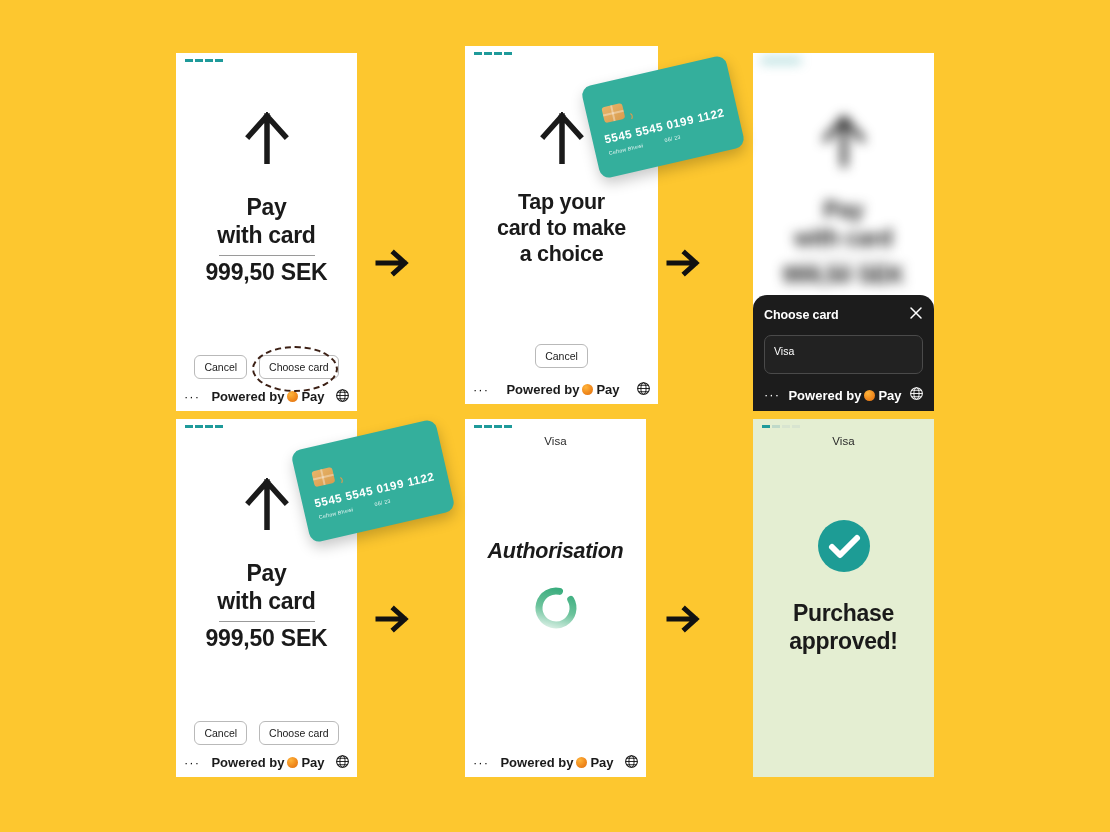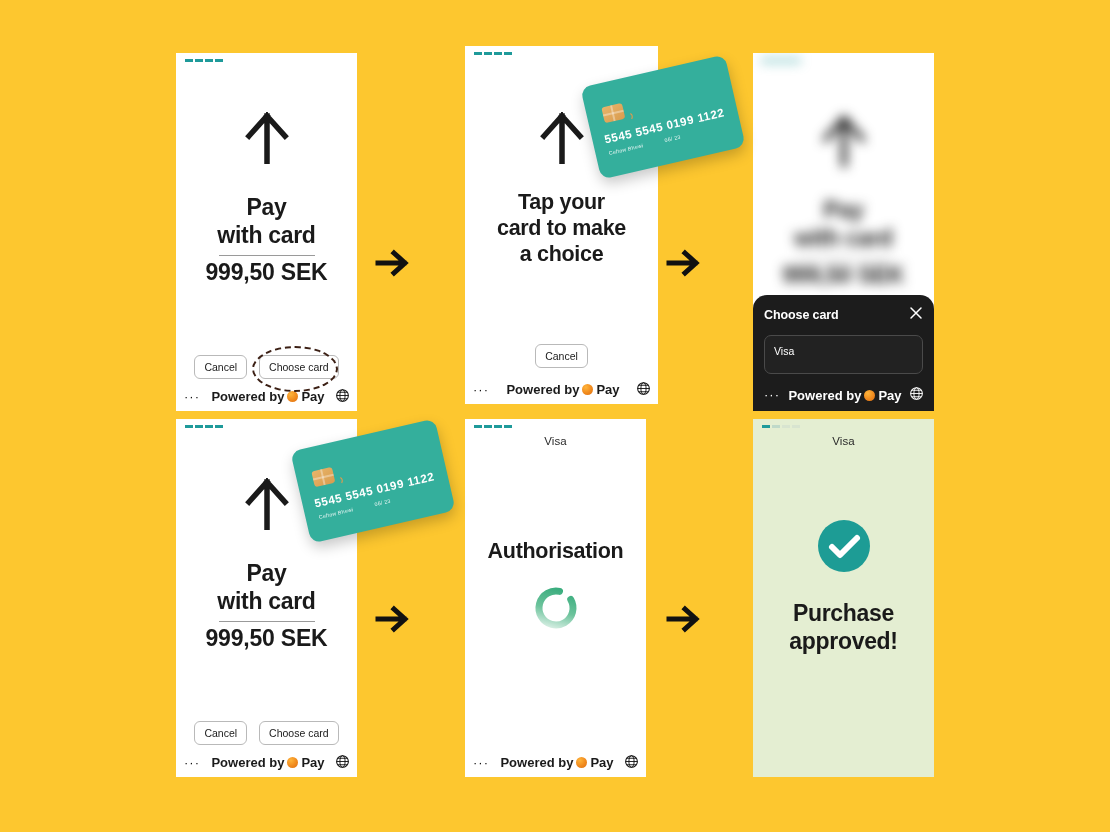--- a/index.html
+++ b/index.html
@@ -502,21 +502,21 @@
 
   <div class="panel" style="left:465px; top:419px; width:181px; height:358px;">
     <div class="panel-inner">
       <div class="dashes">
         <span class="dash"></span>
         <span class="dash"></span>
         <span class="dash"></span>
         <span class="dash"></span>
       </div>
       <div class="panel-head">Visa</div>
-      <div class="panel-body" style="justify-content:center; padding-bottom:30px;">
+      <div class="panel-body" style="justify-content:center; padding-bottom:30px;font-style:italic;">
         <div class="big-title small">Authorisation</div>
         <span class="spinner">
           <svg width="50" height="50" viewBox="0 0 50 50">
             <defs>
               <linearGradient id="spinGrad" x1="1" y1="0" x2="0" y2="1">
                 <stop offset="0%" stop-color="#2FA877"></stop>
                 <stop offset="55%" stop-color="#6CC39C"></stop>
                 <stop offset="100%" stop-color="#EAF6F0"></stop>
               </linearGradient>
             </defs>

